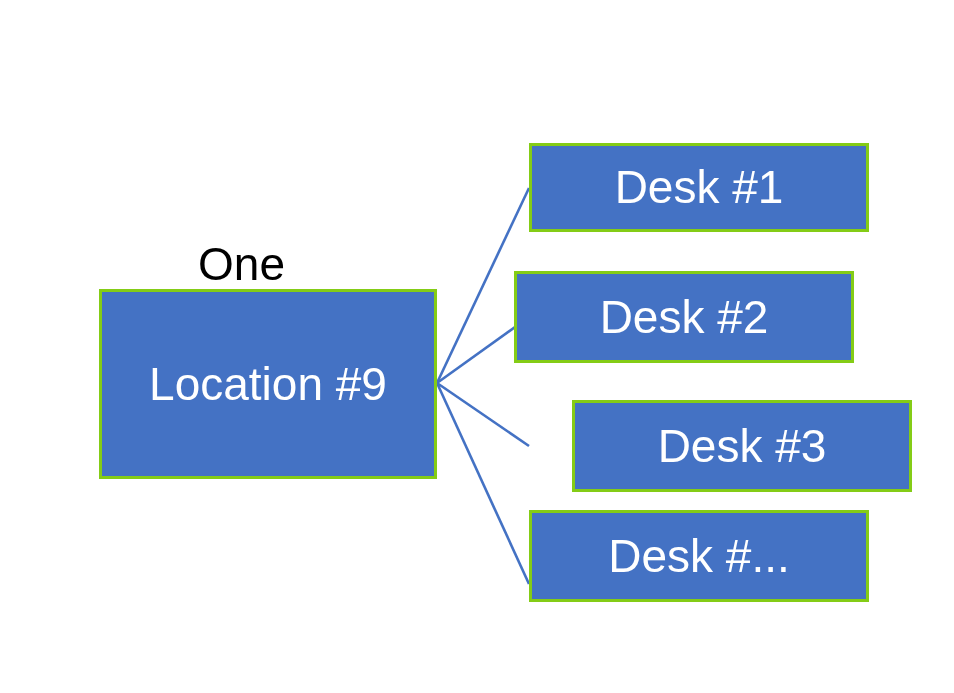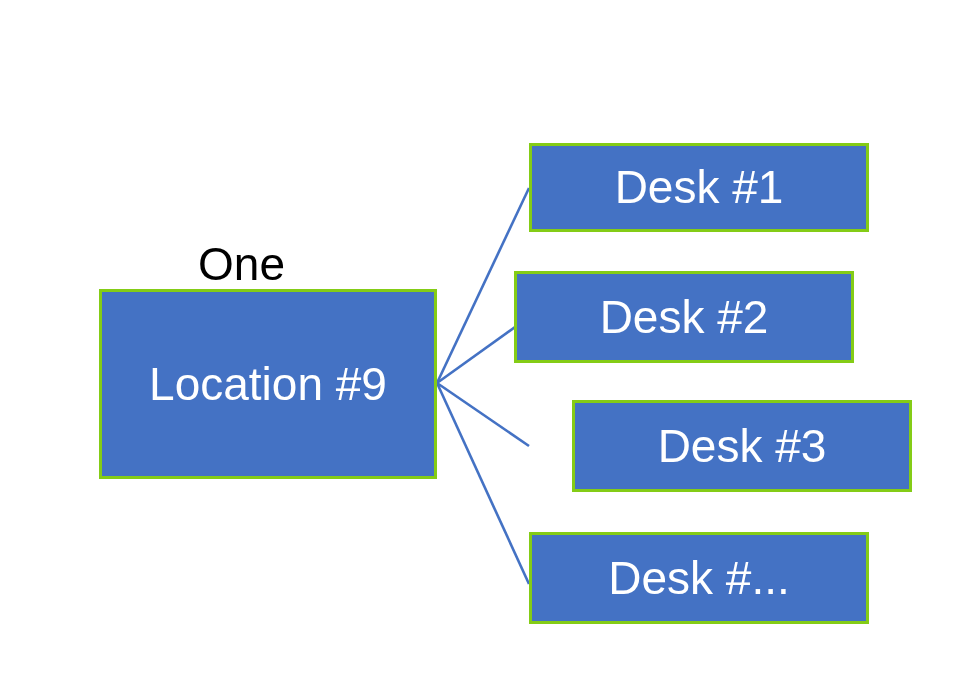--- a/index.html
+++ b/index.html
@@ -50,21 +50,21 @@
     font-weight: 400;
     white-space: nowrap;
     text-align: center;
   }
 
   
   #node-location { left: 99px;  top: 289px; width: 338px; height: 190px; }
   #node-desk-0   { left: 529px; top: 143px; width: 340px; height: 89px;  }
   #node-desk-1   { left: 514px; top: 271px; width: 340px; height: 92px;  }
   #node-desk-2   { left: 529px; top: 400px; width: 340px; height: 92px; margin-left: 43px;  }
-  #node-desk-3   { left: 529px; top: 532px; width: 340px; height: 92px;  }
+  #node-desk-3   { left: 529px; top: 510px; width: 340px; height: 92px;  }
 
   #label-one  { left: 144px; top: 201px; width: 195px; margin-top: 40px; }
   #label-many { left: 612px; top: 52px;  width: 196px; }
 </style>
 </head>
 <body>
 
 <div id="canvas">
 
   <svg class="connectors" width="954" height="693" viewBox="0 0 954 693" xmlns="http://www.w3.org/2000/svg">

